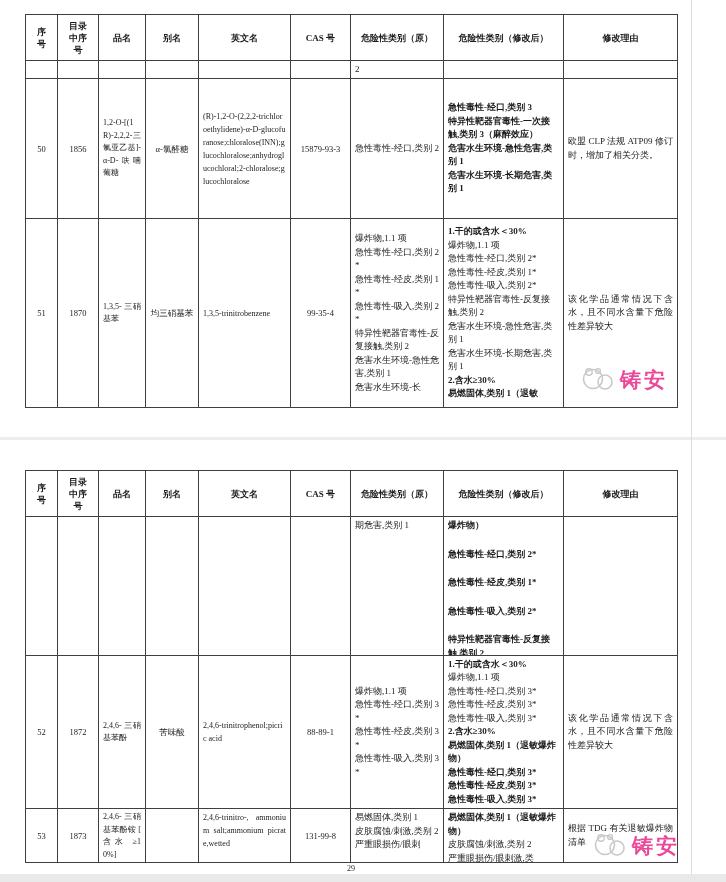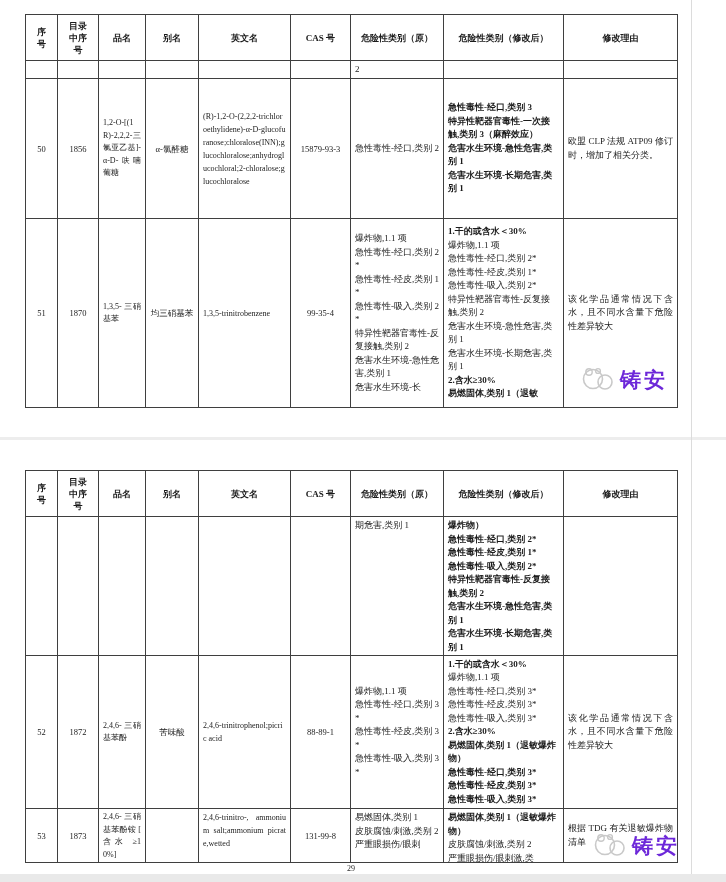--- a/index.html
+++ b/index.html
@@ -15,21 +15,21 @@
   .ln{word-break:break-all;}
   .ln.b{font-weight:bold;}
   .a-center .ln{text-align:center;}
   .a-left .ln{text-align:left;}
   .a-justify .ln{text-align:justify;}
   .f-zh .ln{font-size:9px;line-height:13.5px;}
   .f-sm .ln{font-size:8.5px;line-height:12px;}
   .f-en .ln{font-size:8px;line-height:13px;}
   .f-name .ln{font-size:8px;line-height:12.5px;}
   .pagenum{position:absolute;left:25px;width:652px;text-align:center;font-size:8px;color:#2a2a2a;}
-  .watermark{position:absolute;display:flex;align-items:center;gap:2px;color:#6d28d9;z-index:5;pointer-events:none;}
+  .watermark{position:absolute;display:flex;align-items:center;gap:2px;color:#ec4899;z-index:5;pointer-events:none;}
   .watermark .wm-text{font-size:21px;font-weight:bold;letter-spacing:3px;
       font-family:"Liberation Serif","DejaVu Serif",serif;}
   .separator{position:absolute;left:0;width:726px;height:3px;background:#ededed;}
   .bottom-strip{position:absolute;left:0;width:726px;background:#e9e9e9;}
   .edge-line{position:absolute;width:1px;background:#dcdcdc;}
 </style>
 </head>
 <body>
 
 <div class="canvas">
@@ -267,21 +267,21 @@
             </td>
             <td class="a-center f-sm">
               <div class="cw" style="height: 138px;"></div>
             </td>
             <td class="a-left f-zh">
               <div class="cw top" style="height: 138px;">
                 <div class="ln">期危害,类别 1</div>
               </div>
             </td>
             <td class="a-left f-zh">
-              <div class="cw top" style="height: 138px;">
+              <div class="cw top" style="height: 138px; gap: 15px;">
                 <div class="ln b">爆炸物）</div>
                 <div class="ln b">急性毒性-经口,类别 2*</div>
                 <div class="ln b">急性毒性-经皮,类别 1*</div>
                 <div class="ln b">急性毒性-吸入,类别 2*</div>
                 <div class="ln b">特异性靶器官毒性-反复接触,类别 2</div>
                 <div class="ln b">危害水生环境-急性危害,类别 1</div>
                 <div class="ln b">危害水生环境-长期危害,类别 1</div>
               </div>
             </td>
             <td class="a-justify f-zh">

